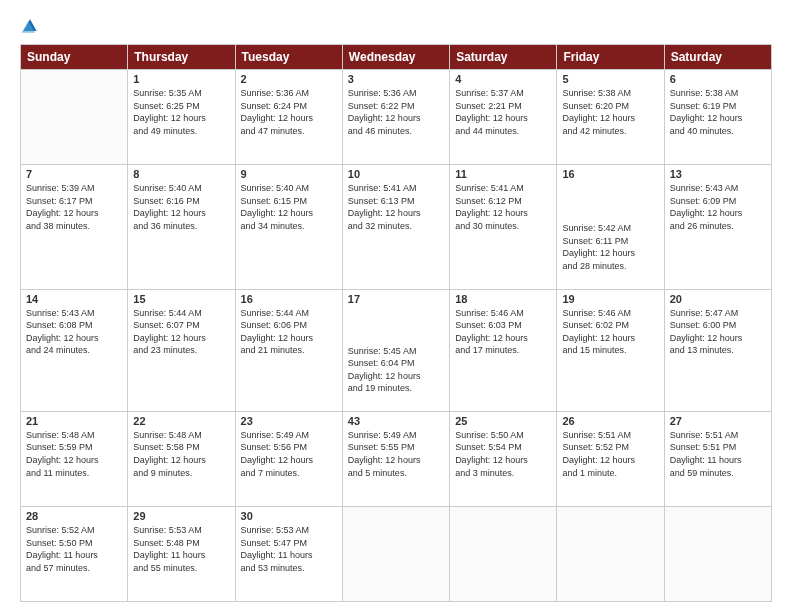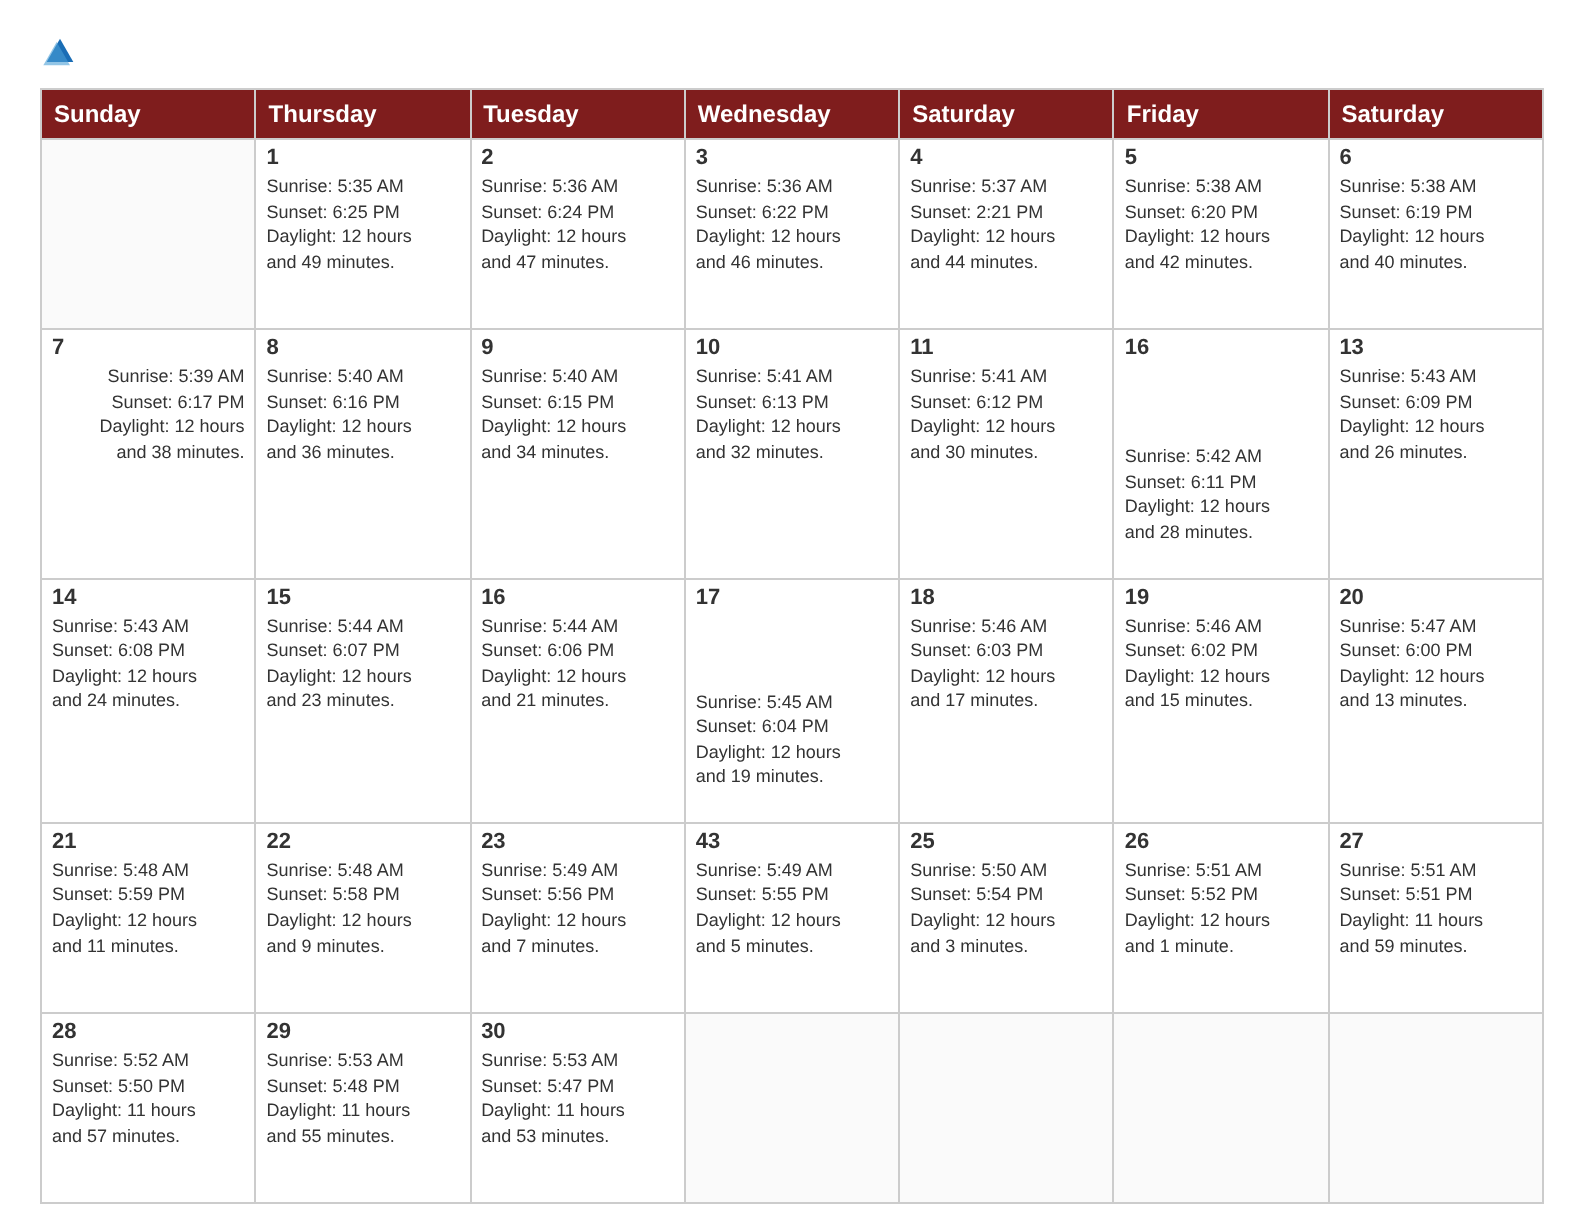--- a/index.html
+++ b/index.html
@@ -165,21 +165,21 @@
             <span class="day-num">6</span>
             <div class="day-info" style="white-space: pre-line;">Sunrise: 5:38 AM
 Sunset: 6:19 PM
 Daylight: 12 hours
 and 40 minutes.</div>
           </td>
         </tr>
         <tr>
           <td>
             <span class="day-num">7</span>
-            <div class="day-info" style="white-space: pre-line; text-align: right;">Sunrise: 5:39 AM
+            <div class="day-info" style="white-space: pre-line;">Sunrise: 5:39 AM
 Sunset: 6:17 PM
 Daylight: 12 hours
 and 38 minutes.</div>
           </td>
           <td>
             <span class="day-num">8</span>
             <div class="day-info" style="white-space: pre-line;">Sunrise: 5:40 AM
 Sunset: 6:16 PM
 Daylight: 12 hours
 and 36 minutes.</div>

